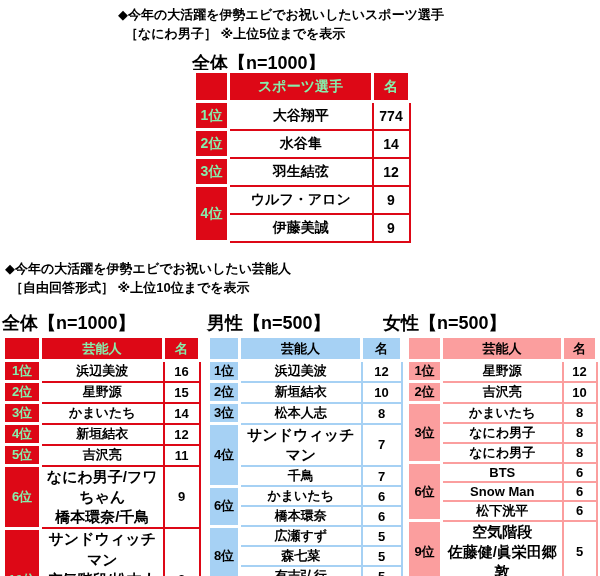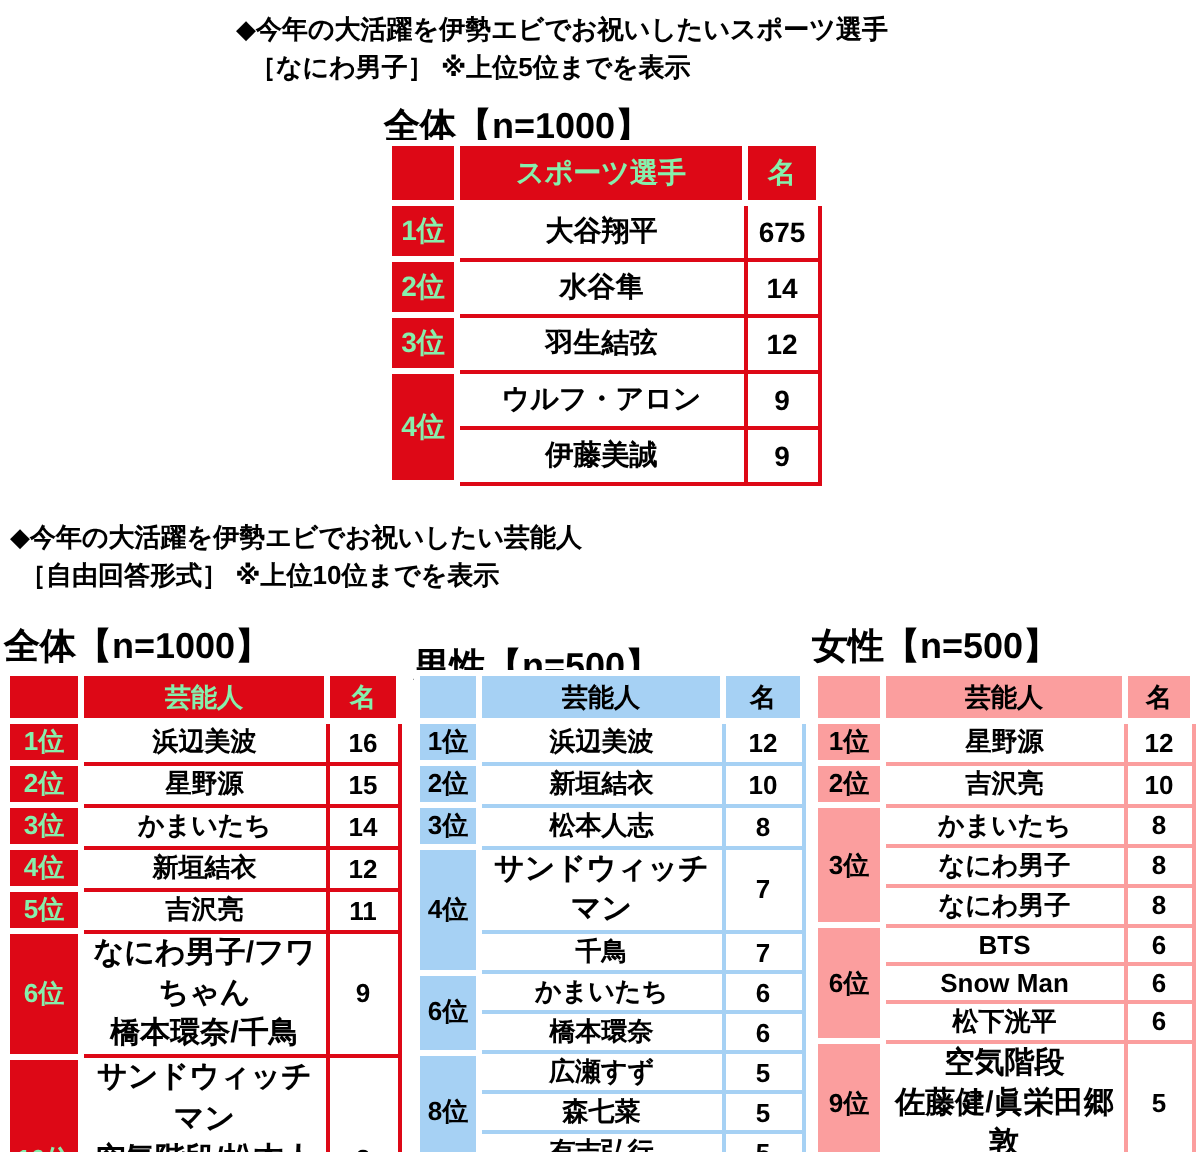--- a/index.html
+++ b/index.html
@@ -52,21 +52,21 @@
       </colgroup>
     <tbody>
         <tr class="hd">
       <td class="c"></td>
       <td class="c">スポーツ選手</td>
       <td class="c">名</td>
     </tr>
     <tr class="r28">
       <td class="c">1位</td>
       <td class="b">大谷翔平</td>
-      <td class="b">675</td>
+      <td class="b">774</td>
     </tr>
     <tr class="r28">
       <td class="c">2位</td>
       <td class="b">水谷隼</td>
       <td class="b">14</td>
     </tr>
     <tr class="r28">
       <td class="c">3位</td>
       <td class="b">羽生結弦</td>
       <td class="b">12</td>
@@ -80,22 +80,22 @@
       <td class="b">伊藤美誠</td>
       <td class="b">9</td>
     </tr>
   </tbody>
     </table>
 
   <div class="abs title" style="left:5px;top:260px;">◆今年の大活躍を伊勢エビでお祝いしたい芸能人</div>
   <div class="abs title" style="left:10px;top:279px;">［自由回答形式］ ※上位10位までを表示</div>
 
   <div class="abs tbl-label" style="left:2px;top:311px;">全体【n=1000】</div>
-  <div class="abs tbl-label" style="left:207px;top:321px;">男性【n=500】</div>
-  <div class="abs tbl-label" style="left:406px;top:311px;">女性【n=500】</div>
+  <div class="abs tbl-label" style="left:207px;top:311px;">男性【n=500】</div>
+  <div class="abs tbl-label" style="left:383px;top:311px;">女性【n=500】</div>
 
   <table class="abs tbl red" style="left:2px;top:335px;width:196px;">
     <colgroup>
         <col style="width:37px">
         <col style="width:123px">
         <col style="width:36px">
       </colgroup>
     <tbody>
         <tr class="hd2">
       <td class="c"></td>

